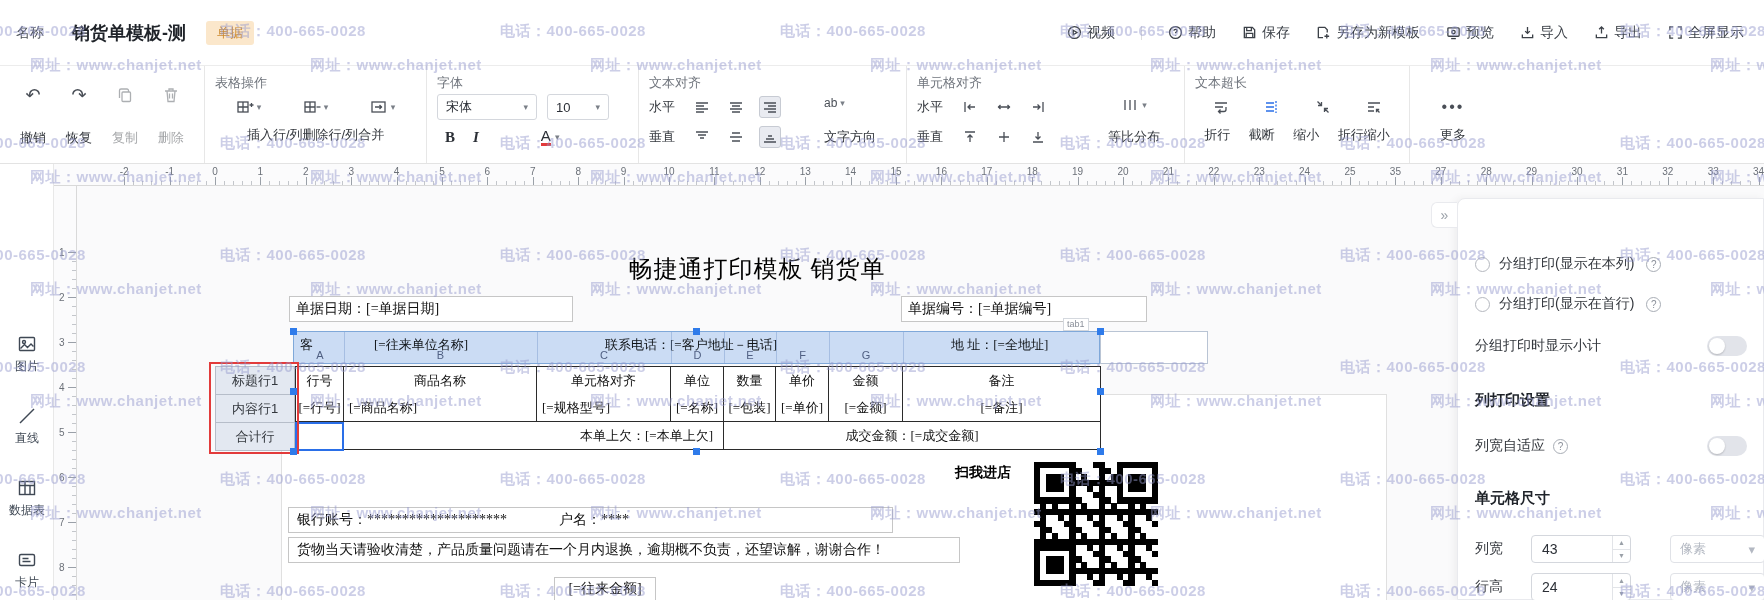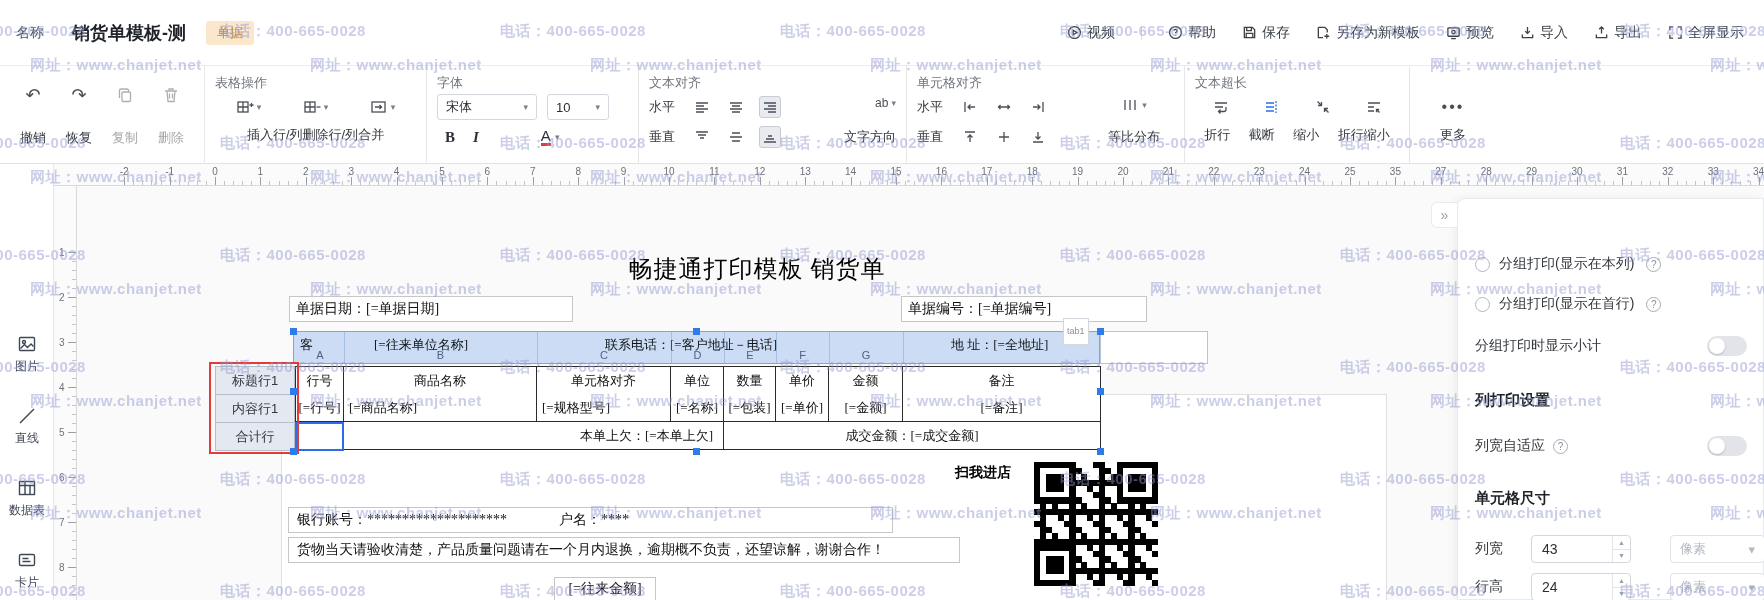--- a/index.html
+++ b/index.html
@@ -274,21 +274,21 @@
                 <path d="M2 8h12M4 4h8M4 12h8"></path>
               </svg>
             </span>
           <span class="mini-icon act">
               <svg viewBox="0 0 16 16">
                 <path d="M2 13h12M4 10h8M6 7h4"></path>
               </svg>
             </span>
         </div>
       </div>
-      <div style="width:72px;display:flex;flex-direction:column;align-items:flex-end;justify-content:space-between;padding:4px 0 6px">
+      <div style="width:72px;display:flex;flex-direction:column;align-items:flex-start;justify-content:space-between;padding:4px 0 6px">
         <span class="opbtn">
           <span style="font-size:12px;color:#4a4f57">ab</span>
           <span class="caret">▾</span>
         </span>
         <span class="oplbl">文字方向</span>
       </div>
     </div>
   </div>
 
   <div class="tgroup" style="width:278px">
@@ -687,21 +687,21 @@
 </div>
 
 <div id="canvas">
   <div id="paper"></div>
 </div>
 
 <div class="abs serif" style="left:454px;top:253px;width:606px;text-align:center;font-size:24px;color:#000;letter-spacing:1px;z-index:6">畅捷通打印模板 销货单</div>
 
 <div class="tpl-box serif" style="left:289px;top:296px;width:284px;height:26px;padding-left:6px;z-index:6">单据日期：[=单据日期]</div>
 <div class="tpl-box serif" style="left:901px;top:296px;width:246px;height:26px;padding-left:6px;z-index:6">单据编号：[=单据编号]</div>
-<div class="abs" style="left:1063px;top:318px;font-size:9px;color:#8a8f99;border:1px solid #d4d8de;background:#fff;padding:7px 3px;line-height:11px;z-index:7">tab1</div>
+<div class="abs" style="left:1063px;top:318px;font-size:9px;color:#8a8f99;border:1px solid #d4d8de;background:#fff;padding:0 3px;line-height:11px;z-index:7">tab1</div>
 
 <div id="band">
   <span class="band-txt serif" style="left:6px">客</span>
   <span class="band-txt serif" style="left:80px">[=往来单位名称]</span>
   <span class="band-txt serif" style="left:311px">联系电话：[=客户地址－电话]</span>
   <span class="band-txt serif" style="left:657px">地 址：[=全地址]</span>
   <span class="band-sep" style="left:50px"></span>
   <span class="band-sep" style="left:243px"></span>
   <span class="band-sep" style="left:377px"></span>
   <span class="band-sep" style="left:430px"></span>

